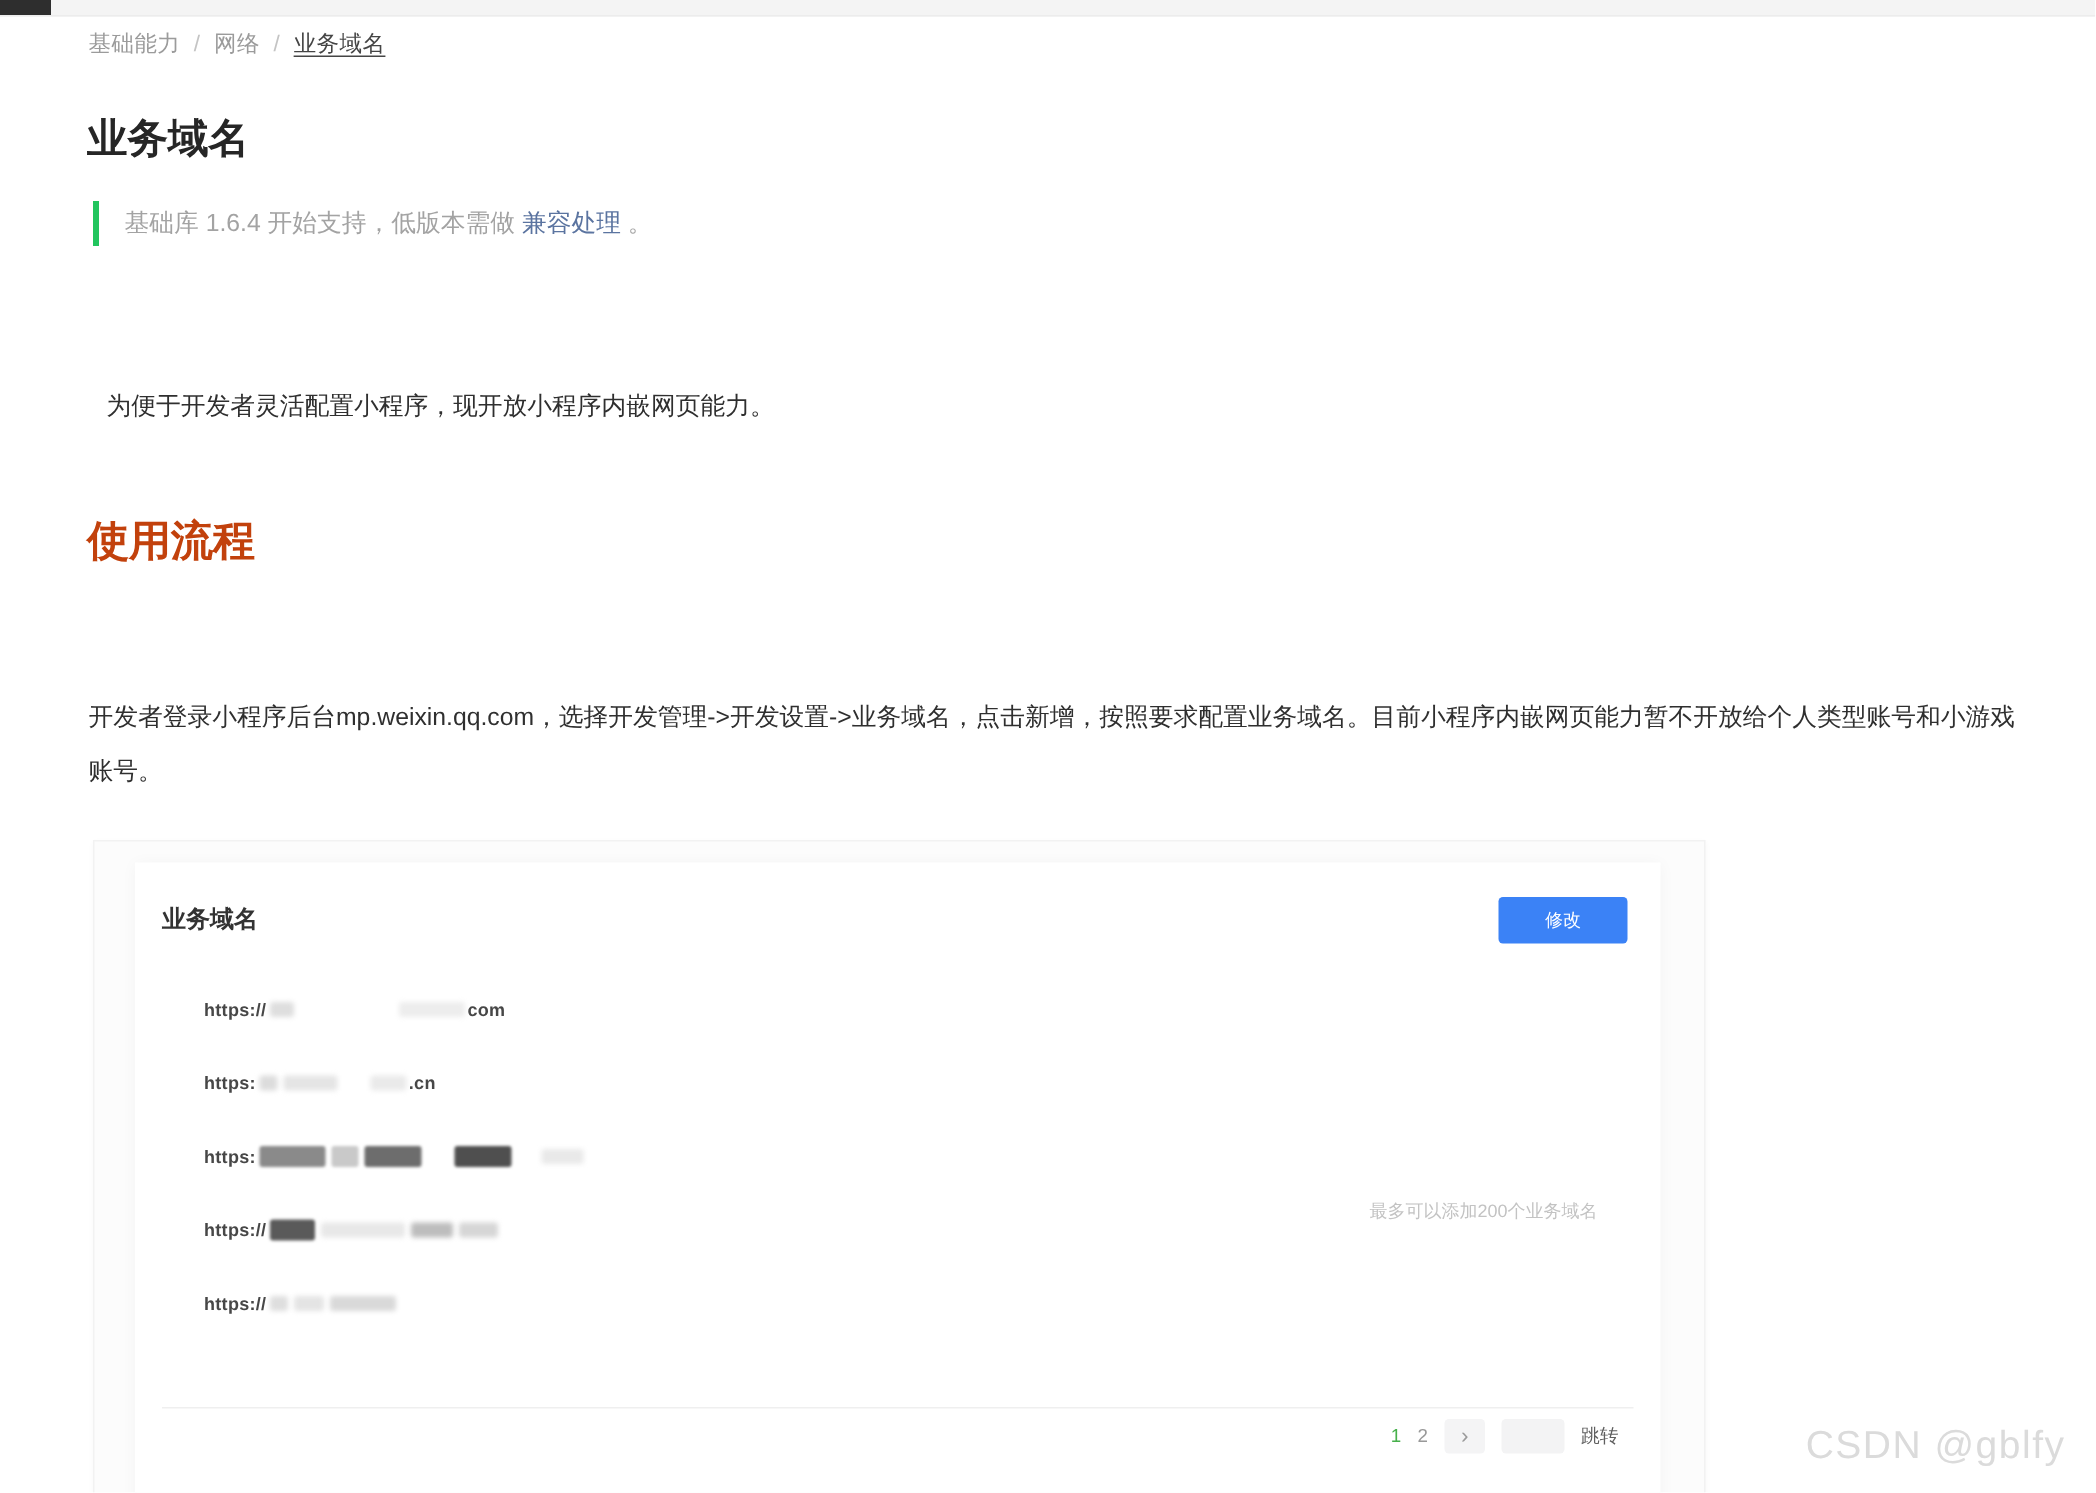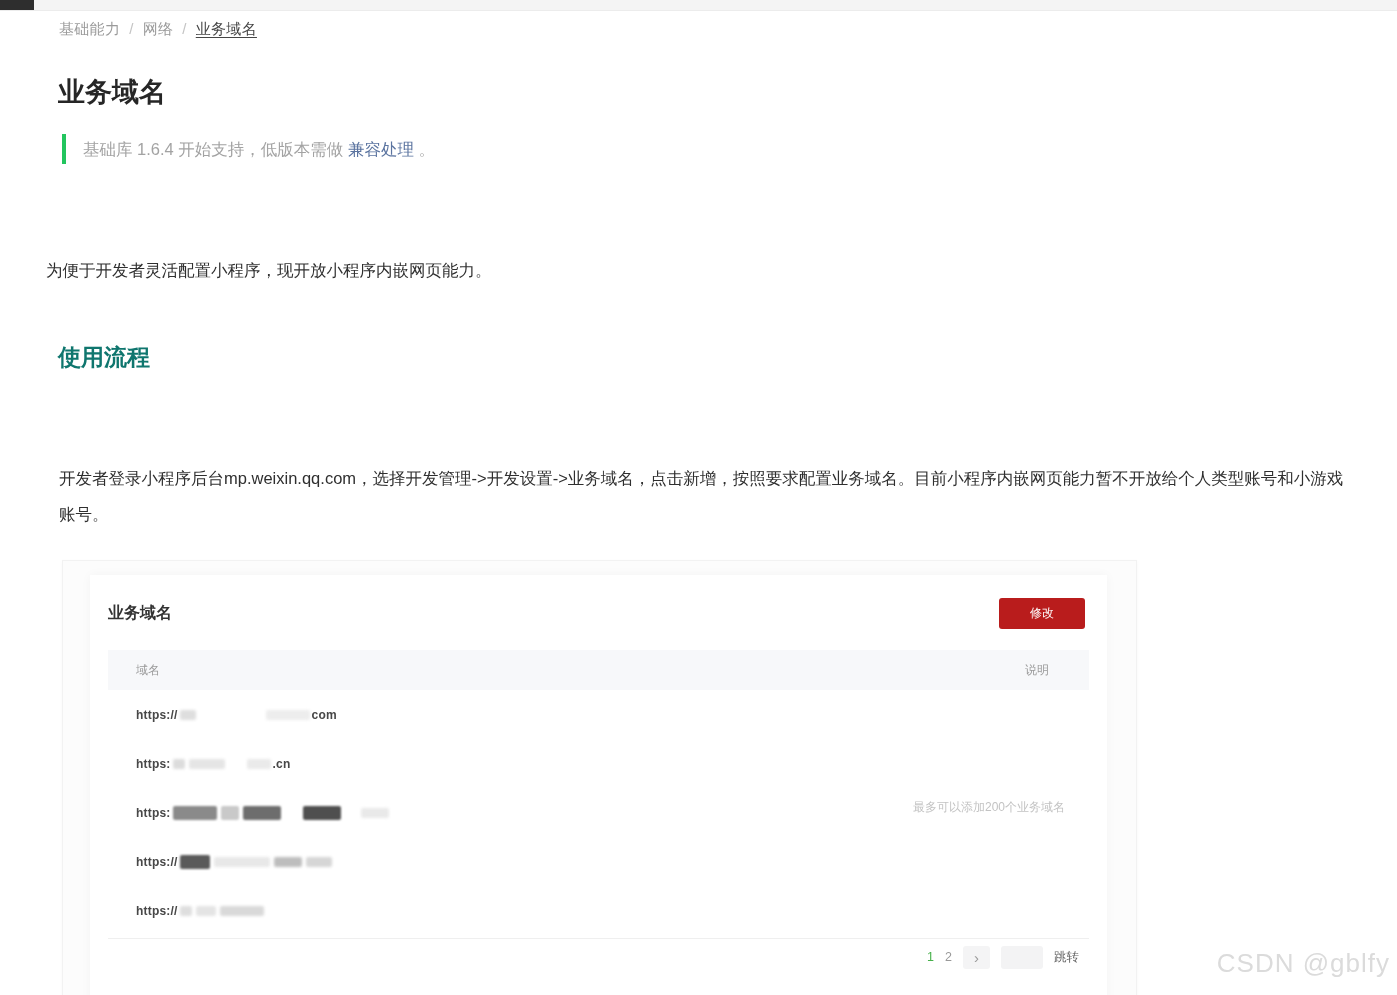--- a/index.html
+++ b/index.html
@@ -14,50 +14,50 @@
   .bc-sep{color:#c4c4c4;margin:0 9px;}
   .bc-current{color:#454545;text-decoration:underline;text-underline-offset:3px;}
   
   h1.page-title{position:absolute;left:58px;top:74px;margin:0;font-size:27px;font-weight:700;color:#262626;}
   .quote{position:absolute;left:62px;border-left:4px solid #22c55e;padding-left:17px;
          font-size:16.5px;line-height:30px;color:#a3a3a3;width:1252px;}
   .quote1{top:134px;}
   .quote2{top:183px;}
   .link{color:#5b74a0;text-decoration:none;cursor:pointer;}
   .code-link{color:#55648d;text-decoration:none;cursor:pointer;}
-  .intro{position:absolute;left:46px;top:260px;margin:0;font-size:16.5px;color:#2f2f2f;}
-  h2.section-title{position:absolute;left:58px;top:342px;margin:0;font-size:23px;font-weight:700;color:#0f766e;}
+  .intro{position:absolute;left:71px;top:260px;margin:0;font-size:16.5px;color:#2f2f2f;}
+  h2.section-title{position:absolute;left:58px;top:342px;margin:0;font-size:28px;font-weight:700;color:#c2410c;}
   h3.step-title{position:absolute;left:58px;top:424px;margin:0;font-size:19px;font-weight:700;color:#262626;}
   .step-body{position:absolute;left:59px;top:460px;margin:0;width:1286px;font-size:16.5px;line-height:36px;color:#2f2f2f;}
   
   .shot{position:absolute;left:62px;top:560px;width:1073px;height:435px;background:#fcfcfc;
         border:1px solid #f2f2f2;box-shadow:0 1px 4px rgba(0,0,0,0.03);}
   .card{position:absolute;left:27px;top:14px;width:1017px;height:440px;background:#fff;
         box-shadow:0 0 10px rgba(0,0,0,0.04);}
   .card-head{display:flex;justify-content:space-between;align-items:center;padding:23px 22px 19px 18px;}
   .card-title{font-size:16px;font-weight:700;color:#333;}
-  .btn-edit{background:#b91c1c;color:#fff;border:none;border-radius:3px;font-size:12px;
+  .btn-edit{background:#3b82f6;color:#fff;border:none;border-radius:3px;font-size:12px;
             padding:7px 31px;cursor:pointer;font-family:Liberation Mono, monospace;}
   .thead{margin:2px 18px 0;height:40px;background:#f7f8fa;display:flex;justify-content:space-between;
          align-items:center;padding:0 40px 0 28px;font-size:12px;color:#9a9a9a;}
   .trow{height:49px;display:flex;align-items:center;padding-left:46px;font-size:12px;
         color:#474747;font-weight:600;letter-spacing:.2px;}
   .trow:first-of-type{margin-top:4px;}
   .rd{display:inline-block;height:10px;border-radius:2px;filter:blur(1.6px);vertical-align:middle;margin:0 2px;}
   .rd.dark{height:14px;filter:blur(1px);}
   .limit{position:absolute;right:42px;top:224px;font-size:12px;color:#c3c3c3;font-weight:400;}
   .tdivider{position:absolute;left:18px;right:18px;top:363px;border-top:1px solid #efefef;}
   .pager{position:absolute;right:28px;top:370px;height:24px;display:flex;align-items:center;gap:11px;font-size:12.5px;}
   .pg{color:#999;cursor:pointer;}
   .pg.active{color:#47b04b;}
   .pg-next{width:27px;height:23px;background:#f4f4f5;border-radius:3px;display:flex;align-items:center;
            justify-content:center;color:#9a9a9a;font-size:15px;cursor:pointer;}
   .pg-input{width:42px;height:23px;background:#f3f3f4;border-radius:3px;cursor:text;}
   .pg-jump{color:#5f5f5f;cursor:pointer;}
-  .watermark{position:absolute;right:7px;top:948px;font-size:26px;color:#dbdbdb;letter-spacing:1px;}
+  .watermark{position:absolute;right:20px;top:948px;font-size:26px;color:#dbdbdb;letter-spacing:1px;}
 </style>
 </head>
 <body>
 
 <div class="screen">
 
   <div class="top-strip">
     <div class="top-strip-dark"></div>
   </div>
 
@@ -80,24 +80,20 @@
   <p class="step-body">开发者登录小程序后台mp.weixin.qq.com，选择开发管理-&gt;开发设置-&gt;业务域名，点击新增，按照要求配置业务域名。目前小程序内嵌网页能力暂不开放给个人类型账号和小游戏账号。</p>
 
   <div class="shot">
     <div class="card">
 
       <div class="card-head">
         <span class="card-title">业务域名</span>
         <button class="btn-edit">修改</button>
       </div>
 
-      <div class="thead">
-        <span>域名</span>
-        <span>说明</span>
-      </div>
 
       <div class="trow">
         <span>https://</span>
         <span class="rd" style="width:16px;background:#dedede;"></span>
         <span class="rd" style="width:62px;background:transparent;"></span>
         <span class="rd" style="width:44px;background:#ededed;"></span>
         <span>com</span>
       </div>
 
       <div class="trow">

